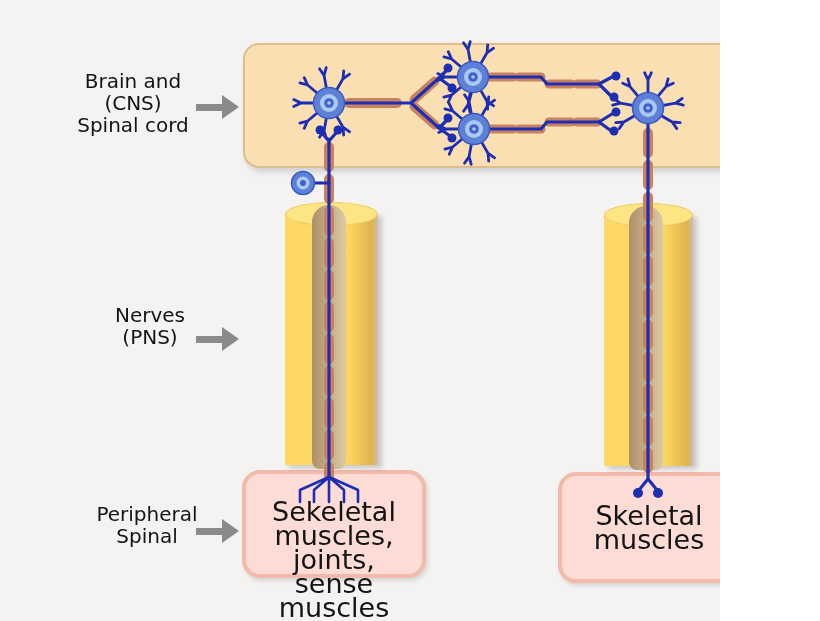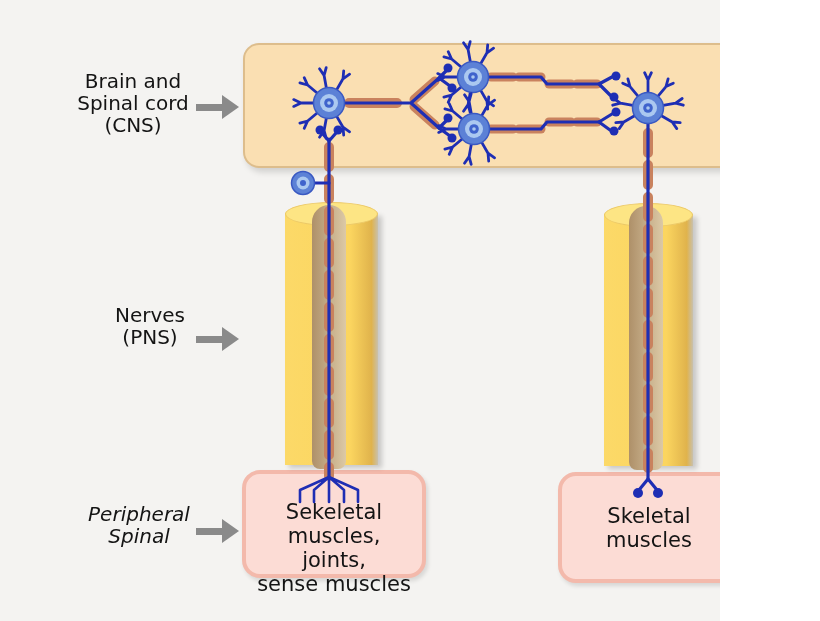--- a/index.html
+++ b/index.html
@@ -12,21 +12,21 @@
     --arrow:#8a8a8a; --text:#141414;
   }
   html,body{margin:0;padding:0;}
   body{font-family:"DejaVu Sans","Liberation Sans",sans-serif;background:#fff;}
   .stage{position:relative;width:720px;height:621px;background:var(--background);overflow:hidden;}
 
   
   .lbl{position:absolute;color:var(--text);font-size:20px;line-height:22px;text-align:center;}
   .lbl-cns{left:55px;top:70px;width:156px;}
   .lbl-pns{left:55px;top:304px;width:190px;}
-  .lbl-org{left:44px;top:503px;width:190px;font-style:italic;}
+  .lbl-org{left:52px;top:503px;width:190px;}
 
   
   .arrow{position:absolute;width:44px;height:24px;}
   .arrow .shaft{position:absolute;left:0;top:8.5px;width:27px;height:7px;background:var(--arrow);}
   .arrow .head{position:absolute;left:26px;top:0;width:0;height:0;
     border-top:12px solid transparent;border-bottom:12px solid transparent;
     border-left:17px solid var(--arrow);}
   .arrow-cns{left:196px;top:95px;}
   .arrow-pns{left:196px;top:327px;}
   .arrow-org{left:196px;top:519px;}
@@ -47,21 +47,21 @@
     background:linear-gradient(90deg,var(--nerve-channel-dark),var(--nerve-channel-light));
     border-radius:17px 17px 8px 8px;}
   .nerve-left{left:285px;top:202px;width:93px;height:280px;}
   .nerve-left .channel{left:27px;}
   .nerve-right{left:604px;top:203px;width:89px;height:280px;}
   .nerve-right .channel{left:25px;}
 
   
   .organ{position:absolute;background:var(--organ-fill);border:4px solid var(--organ-border);
     border-radius:18px;box-sizing:border-box;z-index:1;color:var(--text);
-    font-size:21px;line-height:24px;text-align:center;
+    font-size:27px;line-height:24px;text-align:center;
     box-shadow:2px 3px 4px rgba(0,0,0,0.12);}
   .organ-left{left:242px;top:470px;width:184px;height:108px;padding-top:26px;}
   .organ-right{left:558px;top:472px;width:182px;height:111px;display:flex;align-items:center;justify-content:center;}
 
   
   svg.circuit{position:absolute;left:0;top:0;z-index:3;pointer-events:none;}
   .ax{stroke:var(--axon);stroke-width:3.2;fill:none;stroke-linecap:round;stroke-linejoin:round;}
   .ax-thin{stroke:var(--axon);stroke-width:2.6;fill:none;stroke-linecap:round;stroke-linejoin:round;}
   .my{stroke:var(--myelin);stroke-width:10;fill:none;stroke-linecap:round;}
   .my9{stroke:var(--myelin);stroke-width:9;fill:none;stroke-linecap:round;}
@@ -72,22 +72,22 @@
   .soma-r{fill:var(--soma-ring);}
   .soma-c{fill:var(--soma-core);}
 </style>
 </head>
 <body>
 
 <div class="stage">
 
   <div class="lbl lbl-cns">
     <div>Brain and</div>
+    <div>(CNS)</div>
     <div>Spinal cord</div>
-    <div>(CNS)</div>
   </div>
   <div class="arrow arrow-cns">
     <span class="shaft"></span>
     <span class="head"></span>
   </div>
 
   <div class="lbl lbl-pns">
     <div>Nerves</div>
     <div>(PNS)</div>
   </div>

